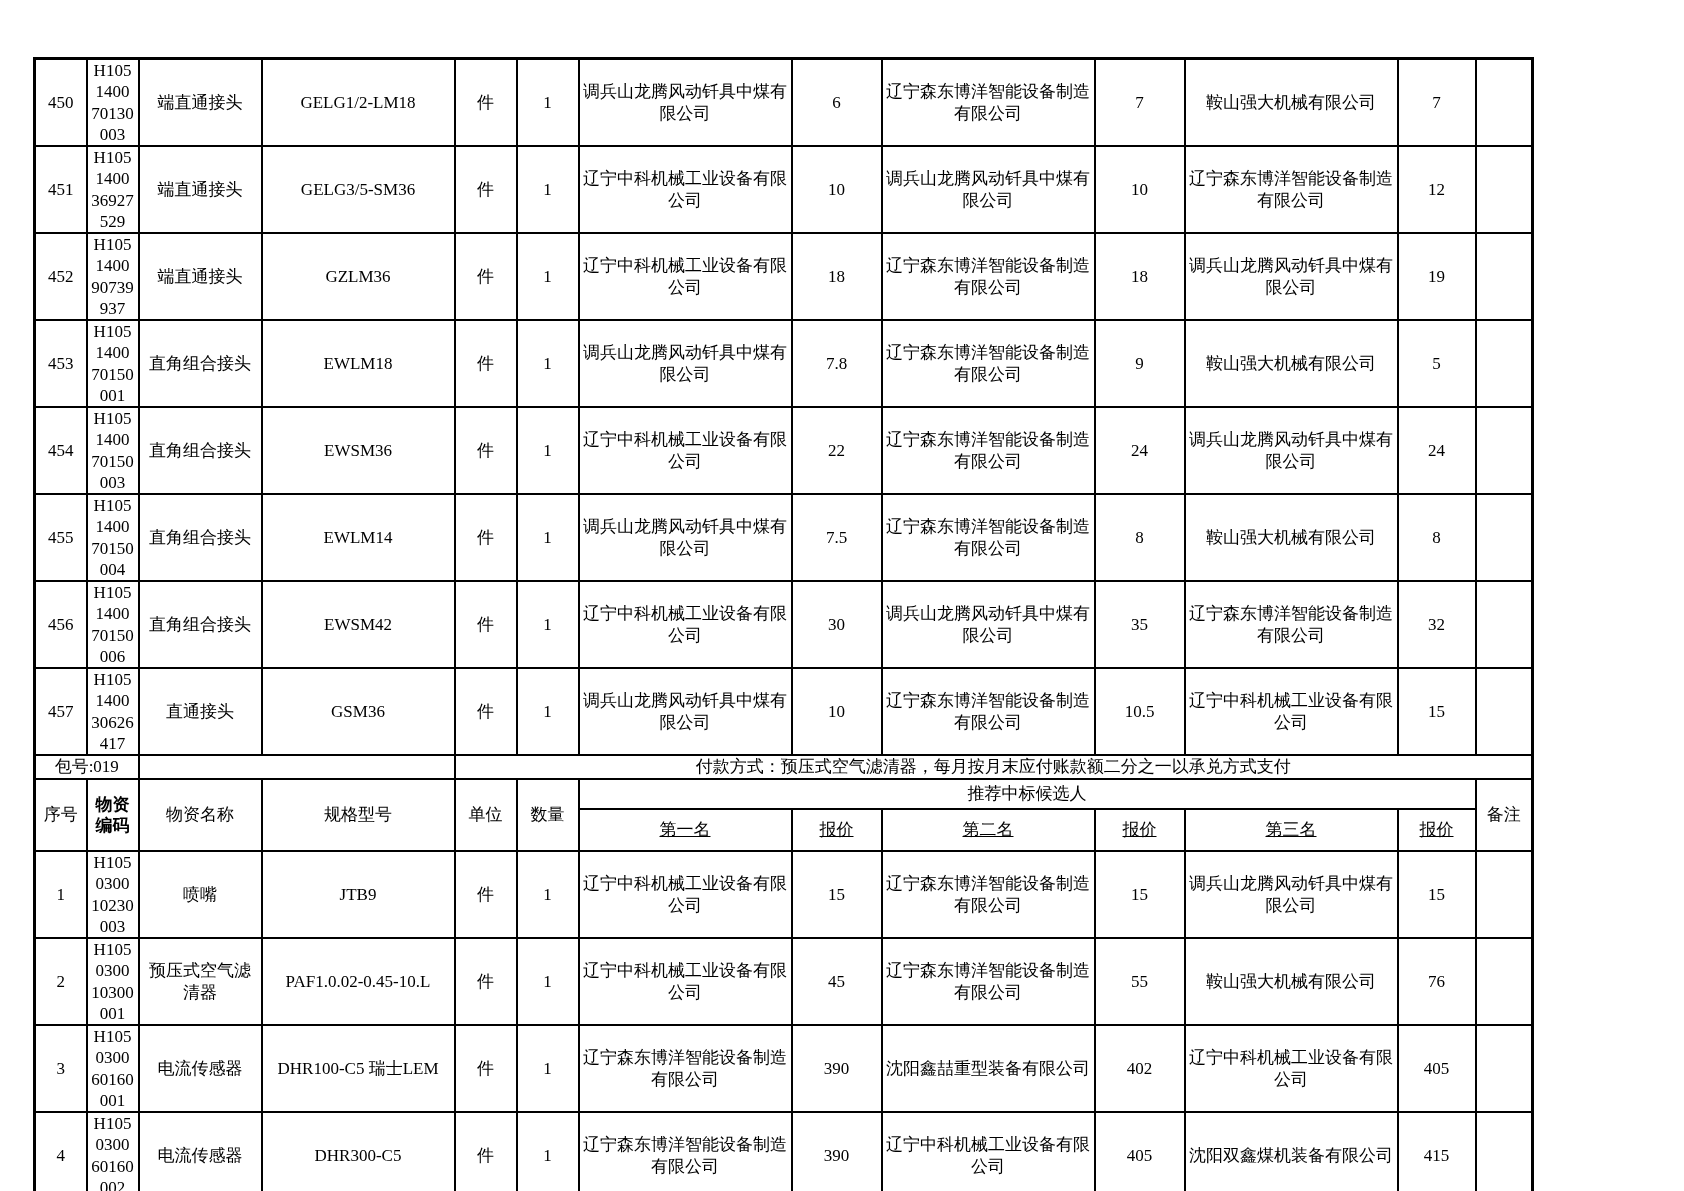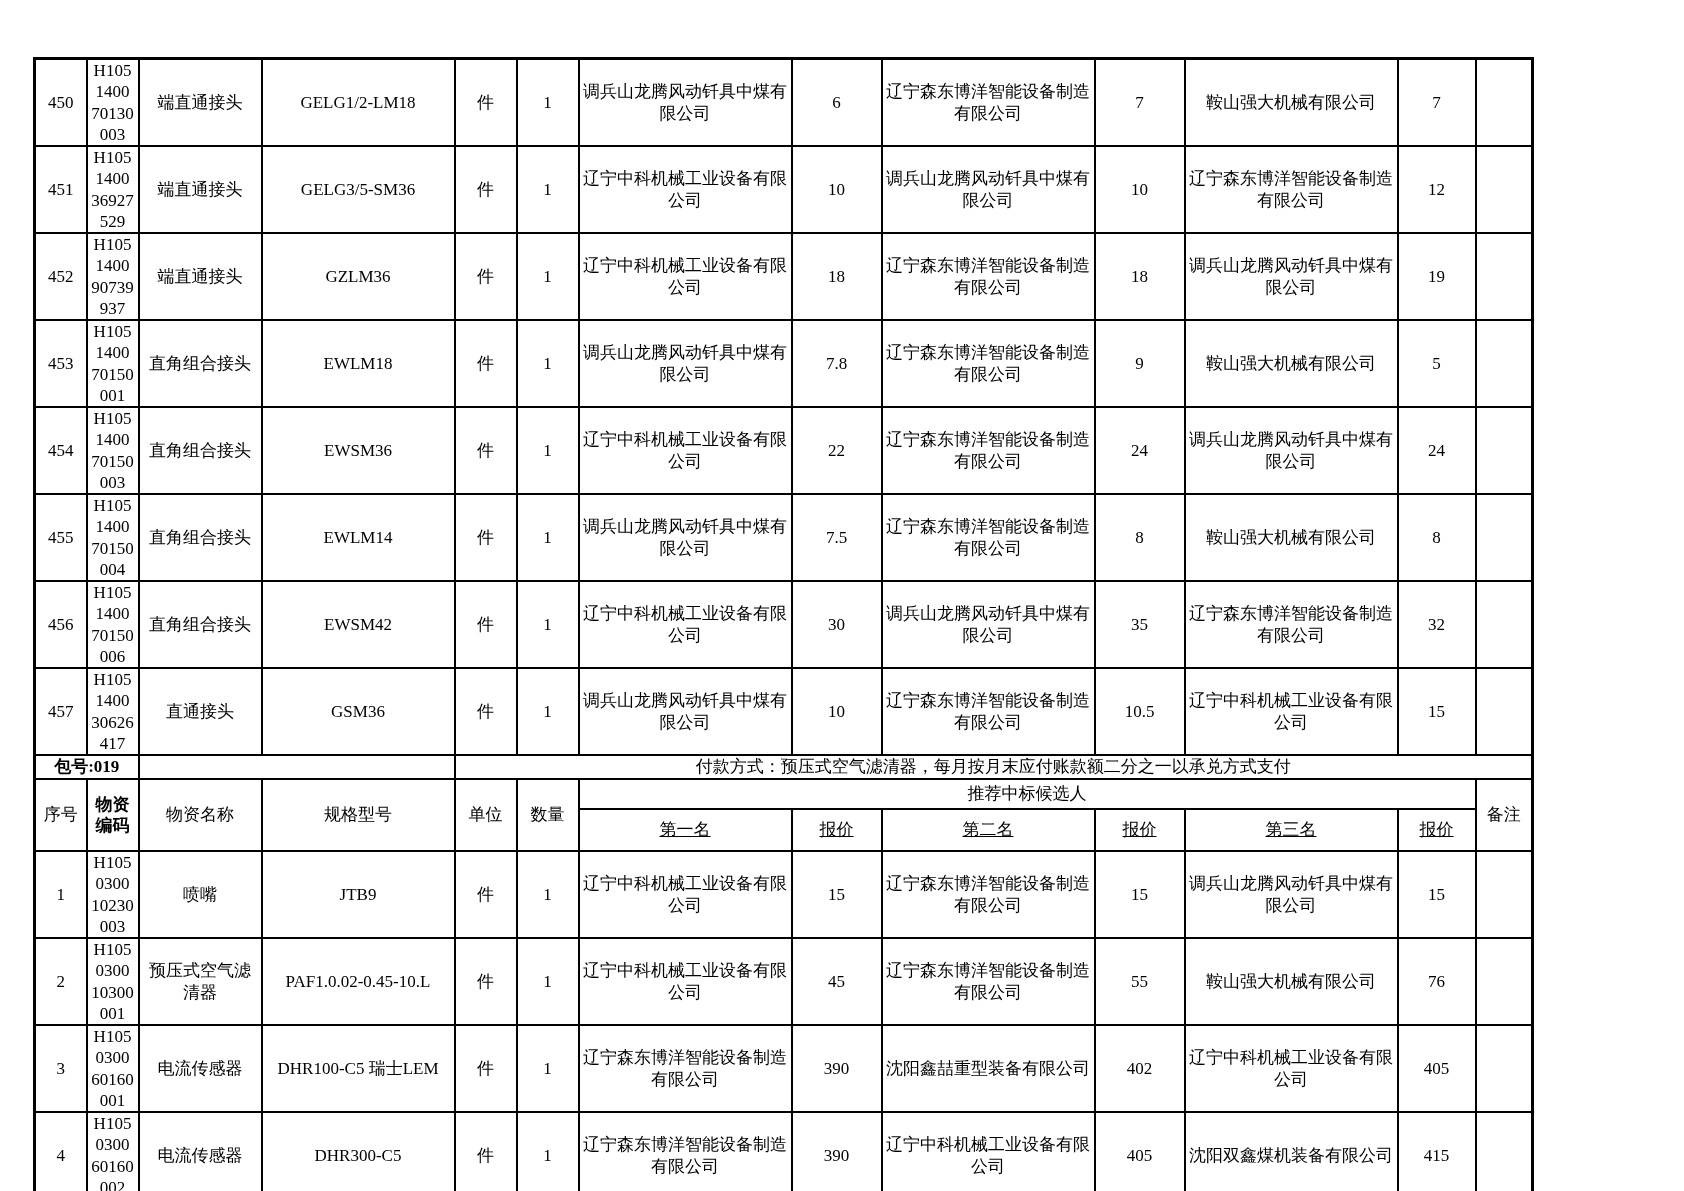--- a/index.html
+++ b/index.html
@@ -38,21 +38,20 @@
     line-height: 1.15;
     padding: 0 1px;
     word-break: break-all;
     margin-left: 31px;
   }
   td.company { font-size: 17px; }
   tr.pkg-row { height: 24px; }
   td.pkg-label {
     text-align: left;
     padding-left: 4px;
-    font-weight: bold;
   }
   td.pkg-payment {
     text-align: left;
     padding-left: 48px;
   }
   tr.hdr-row-a td { height: 28px; }
   tr.hdr-row-b td { height: 40px; text-decoration: underline; }
   td.code-hdr { font-size: 12px; font-weight: bold; }
 </style>
 </head>

